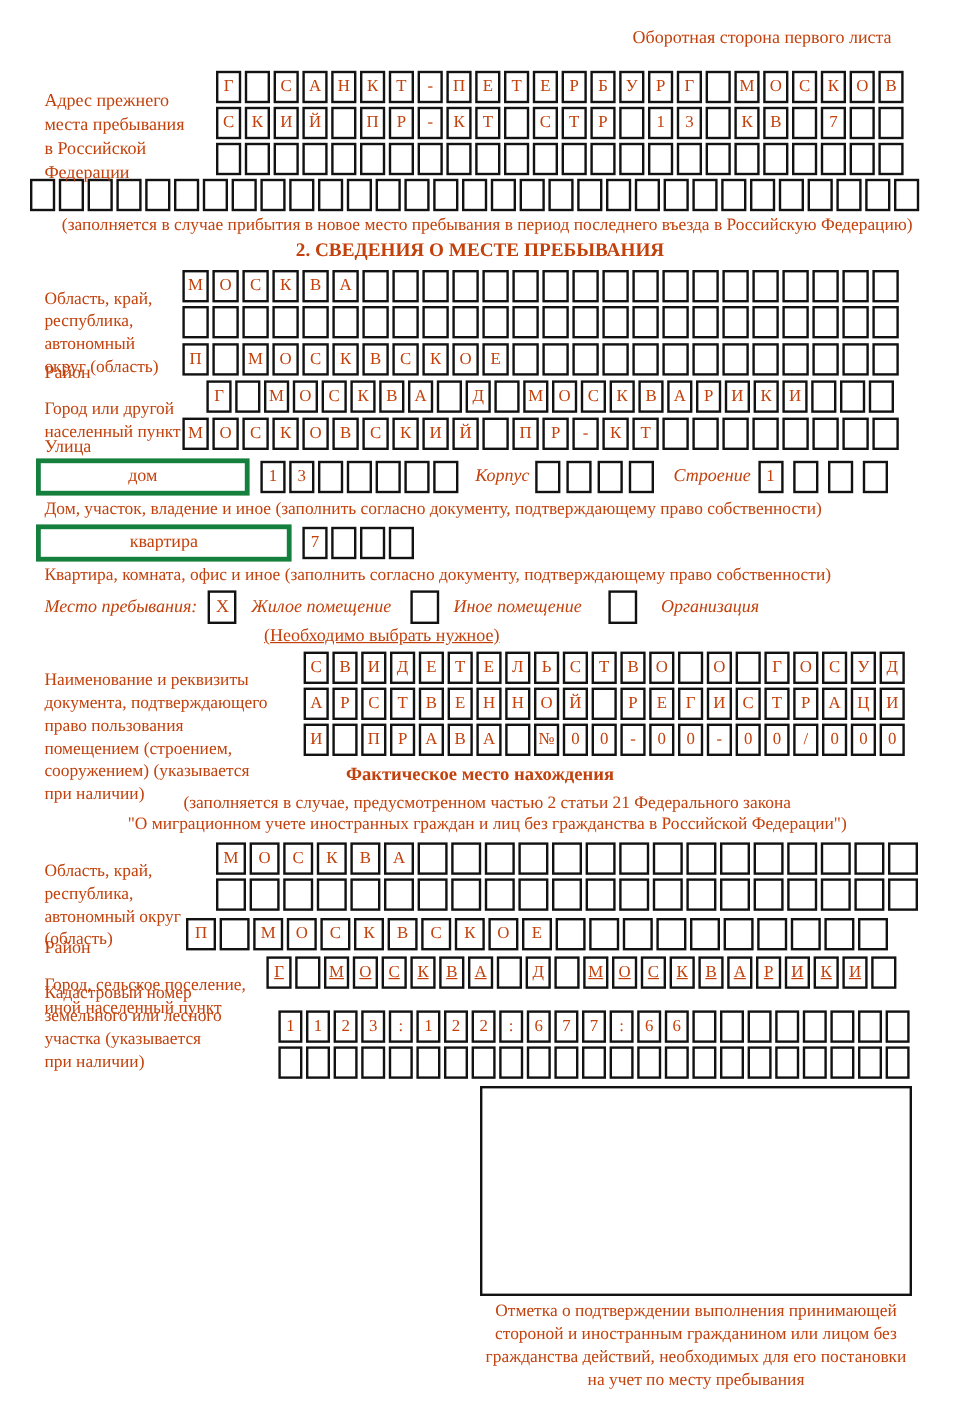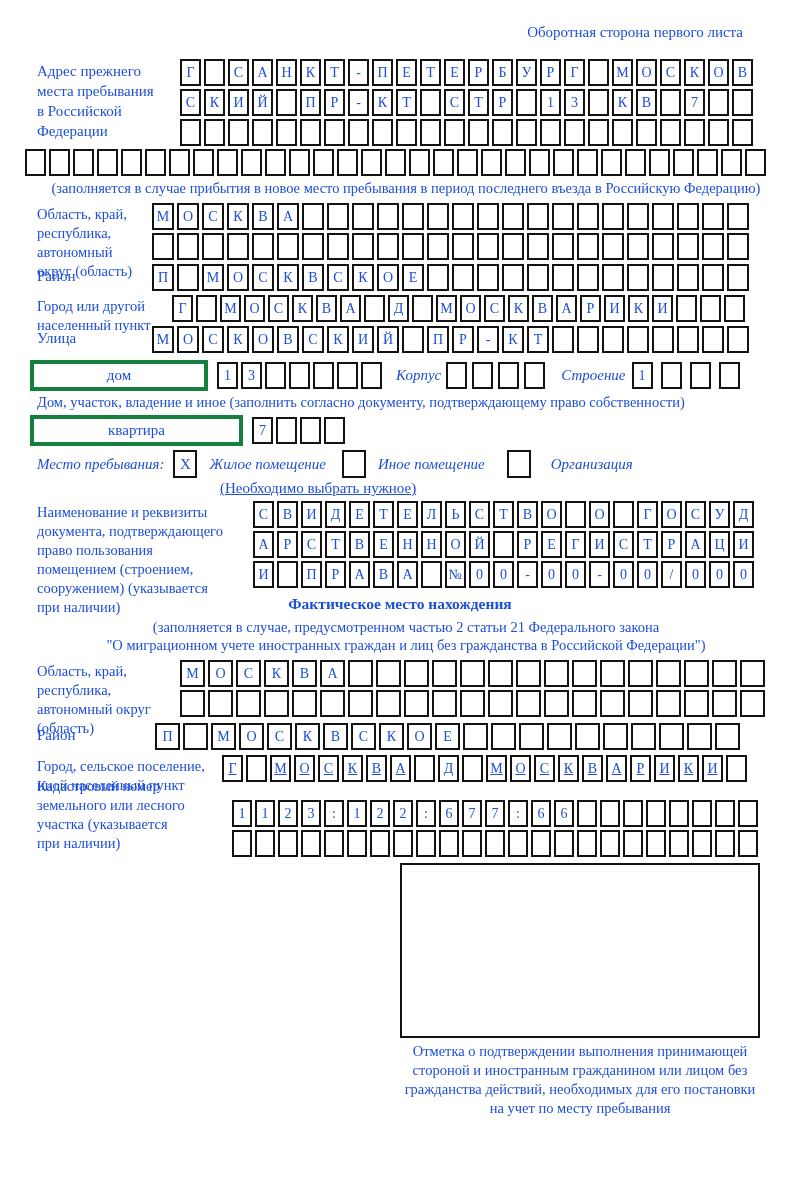--- a/index.html
+++ b/index.html
@@ -1,23 +1,23 @@
 <!DOCTYPE html>
 <html><head>
 <meta charset="utf-8">
 <style>
   html,body{margin:0;padding:0;background:#fff;}
   .page{
     width:800px;height:1180px;position:relative;background:#fff;
-    font-family:"Liberation Serif","DejaVu Serif",serif;color:#1d4ed8;
+    font-family:"Liberation Serif","DejaVu Serif",serif;color:#c2410c;
     box-sizing:border-box;padding-left:25px;overflow:hidden;
   }
   .corner{padding:24px 57px 0 0;font-size:15px;text-align:right;}
   .blk{position:relative;}
-  .lbl{position:absolute;left:12px;top:2px;font-size:15px;line-height:20px;}
+  .lbl{position:absolute;left:12px;top:15px;font-size:15px;line-height:20px;}
   .lbl.l19{line-height:19px;font-size:14.5px;}
   .lbl.up23{top:-23px;}
   .rows{display:block;}
   .rows .cellrow:not(:last-child){margin-bottom:3px;}
   .cellrow{display:flex;gap:3px;}
   .cell{
     flex:0 0 auto;width:17px;height:23px;border:2px solid #121212;background:#fff;
     display:flex;align-items:center;justify-content:center;
     font-size:14px;line-height:1;
   }
@@ -174,20 +174,21 @@
       <span class="cell"></span>
       <span class="cell"></span>
       <span class="cell"></span>
       <span class="cell"></span>
       <span class="cell"></span>
       <span class="cell"></span>
       <span class="cell"></span>
     </div>
   <div class="note center mt3">(заполняется в случае прибытия в новое место пребывания в период последнего въезда в Российскую Федерацию)</div>
 
+  <div class="title mt2">2. СВЕДЕНИЯ О МЕСТЕ ПРЕБЫВАНИЯ</div>
 
   <div class="blk mt6">
     <div class="lbl l19">
       <div>Область, край,</div>
       <div>республика,</div>
       <div>автономный</div>
       <div>округ (область)</div>
     </div>
     <div class="rows ml127">
       <div class="cellrow p25">
@@ -374,20 +375,21 @@
 
   <div class="inline-row mt4">
     <div class="widebox kvbox">квартира</div>
     <div class="cellrow">
         <span class="cell">7</span>
         <span class="cell"></span>
         <span class="cell"></span>
         <span class="cell"></span>
       </div>
   </div>
+  <div class="note indent mt2">Квартира, комната, офис и иное (заполнить согласно документу, подтверждающему право собственности)</div>
 
   <div class="inline-row indent mt4">
     <span class="inlbl">Место пребывания:</span>
     <span class="checkbox" style="margin-left:9px;">X</span>
     <span class="inlbl" style="margin-left:12px;">Жилое помещение</span>
     <span class="checkbox" style="margin-left:16px;"></span>
     <span class="inlbl" style="margin-left:12px;">Иное помещение</span>
     <span class="checkbox" style="margin-left:22px;"></span>
     <span class="inlbl" style="margin-left:20px;">Организация</span>
   </div>

